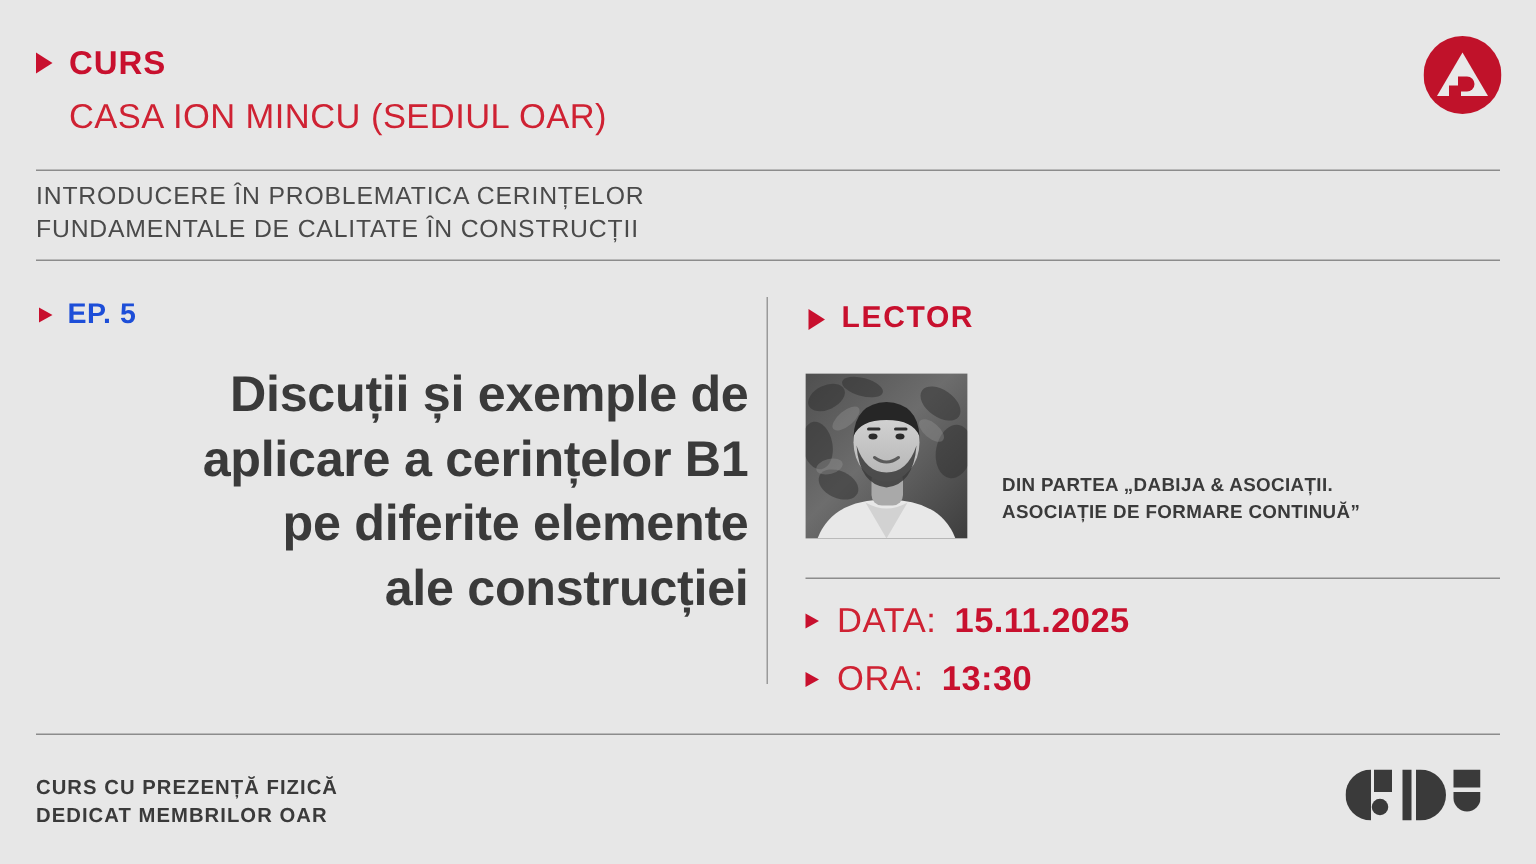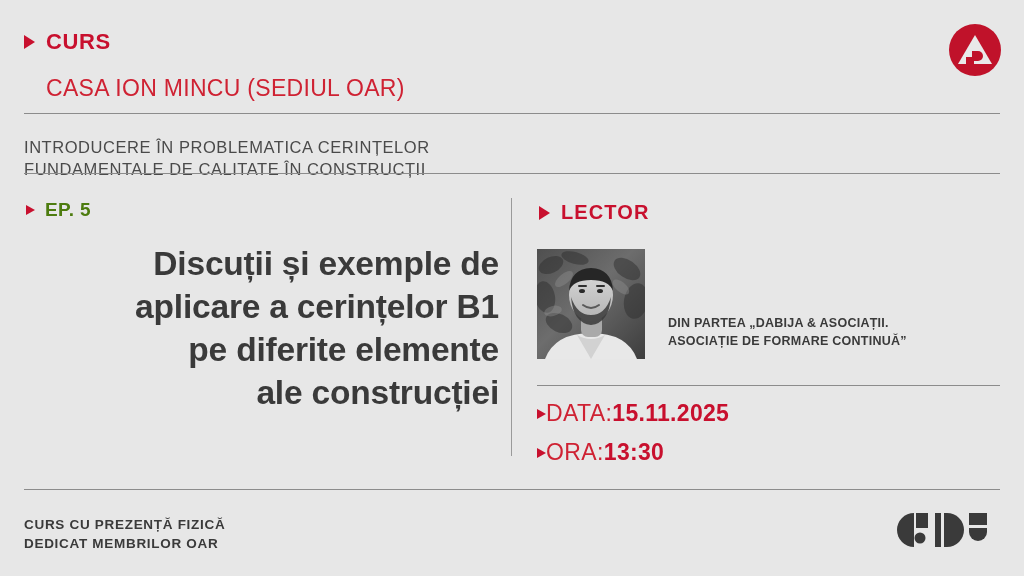--- a/index.html
+++ b/index.html
@@ -53,21 +53,21 @@
   }
   .hdr-kicker {
     font-size: 22px;
     font-weight: 700;
     letter-spacing: 0.6px;
     color: #c8102e;
     line-height: 1.05;
   }
   .hdr-venue {
     margin-left: 22px;
-    margin-top: 23px;
+    margin-top: 12px;
     font-size: 23px;
     font-weight: 400;
     letter-spacing: 0.3px;
     color: #cf2233;
     line-height: 1.1;
     white-space: nowrap;
   }
 
   
   .oar-logo {
@@ -87,21 +87,20 @@
   .subtitle {
     position: absolute;
     left: 24px;
     top: 121px;
     font-size: 16.5px;
     font-weight: 400;
     letter-spacing: 0.55px;
     line-height: 1.33;
     color: #4a4a4a;
     white-space: pre-line;
-    margin-top: 16px;
   }
 
   
   .vdivider {
     position: absolute;
     left: 511px;
     top: 198px;
     width: 1px;
     height: 258px;
     background: #9a9a9a;
@@ -113,21 +112,21 @@
     left: 26px;
     top: 199px;
     display: flex;
     align-items: center;
     gap: 10px;
   }
   .ep-label {
     font-size: 19px;
     font-weight: 700;
     letter-spacing: 0.4px;
-    color: #4d7c0f;
+    color: #1d4ed8;
   }
   .ep-title {
     position: absolute;
     left: 24px;
     top: 243px;
     width: 475px;
     font-size: 33.5px;
     font-weight: 700;
     line-height: 1.28;
     letter-spacing: -0.2px;
@@ -189,20 +188,21 @@
 
   
   .meta {
     position: absolute;
     left: 537px;
     top: 400px;
   }
   .meta-row {
     display: flex;
     align-items: center;
+    gap: 12px;
     margin-bottom: 12px;
   }
   .meta-key {
     font-size: 23px;
     font-weight: 400;
     letter-spacing: 0.4px;
     color: #cf2233;
   }
   .meta-val {
     font-size: 23px;

